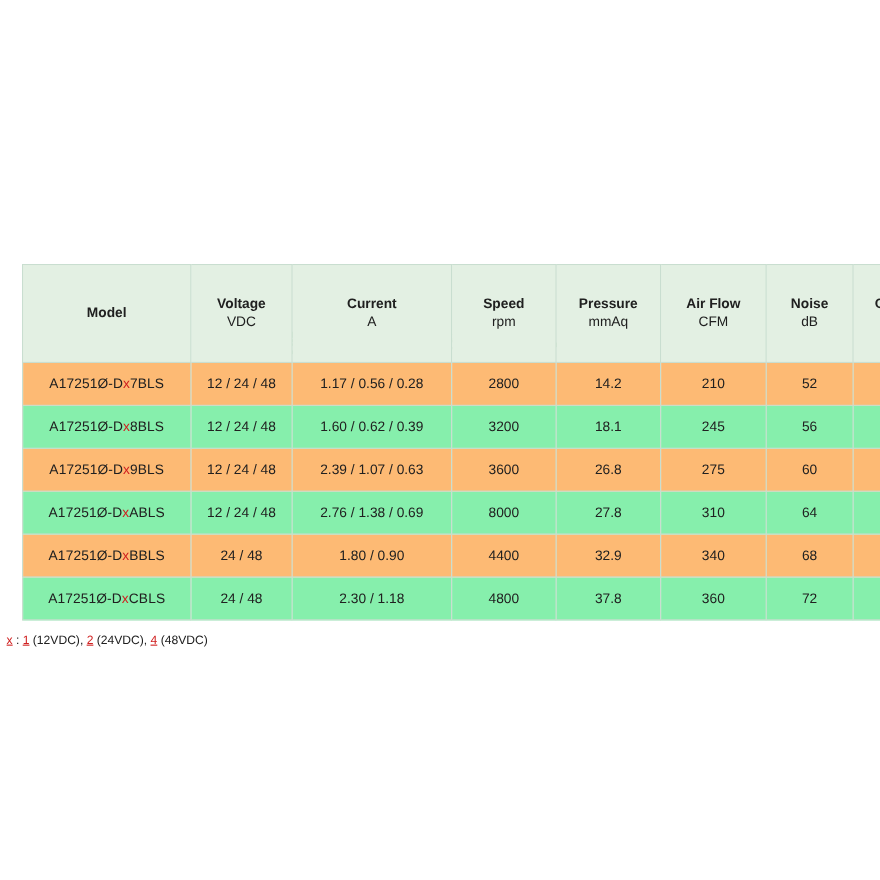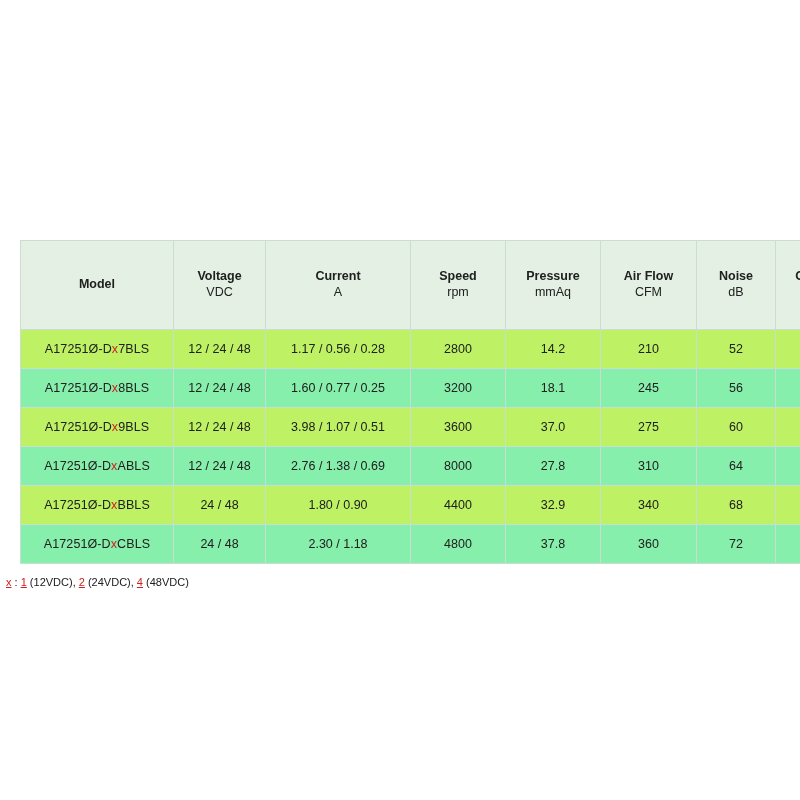--- a/index.html
+++ b/index.html
@@ -47,21 +47,21 @@
     height: 72px;
   }
   table.spec thead th .unit {
     display: block;
     font-weight: normal;
   }
   table.spec tbody td {
     font-size: 12.5px;
     height: 34px;
     padding: 2px 4px;
-    background: #bef264;
+    background: #fdba74;
   }
   table.spec tbody tr.alt td {
     background: #86efac;
   }
   td.model {
     font-size: 12.5px;
     letter-spacing: 0.1px;
   }
   td.model .xmark {
     color: #d02020;
@@ -146,33 +146,33 @@
           <td>1.17 / 0.56 / 0.28</td>
           <td>2800</td>
           <td>14.2</td>
           <td>210</td>
           <td>52</td>
           <td>7</td>
         </tr>
         <tr class="alt">
           <td class="model"><span>A17251Ø-D</span><span class="xmark">x</span><span>8BLS</span></td>
           <td>12 / 24 / 48</td>
-          <td>1.60 / 0.77 / 0.25</td>
+          <td>1.60 / 0.62 / 0.39</td>
           <td>3200</td>
           <td>18.1</td>
           <td>245</td>
           <td>56</td>
           <td>8</td>
         </tr>
         <tr>
           <td class="model"><span>A17251Ø-D</span><span class="xmark">x</span><span>9BLS</span></td>
           <td>12 / 24 / 48</td>
-          <td>3.98 / 1.07 / 0.51</td>
+          <td>2.39 / 1.07 / 0.63</td>
           <td>3600</td>
-          <td>37.0</td>
+          <td>26.8</td>
           <td>275</td>
           <td>60</td>
           <td>9</td>
         </tr>
         <tr class="alt">
           <td class="model"><span>A17251Ø-D</span><span class="xmark">x</span><span>ABLS</span></td>
           <td>12 / 24 / 48</td>
           <td>2.76 / 1.38 / 0.69</td>
           <td>8000</td>
           <td>27.8</td>

